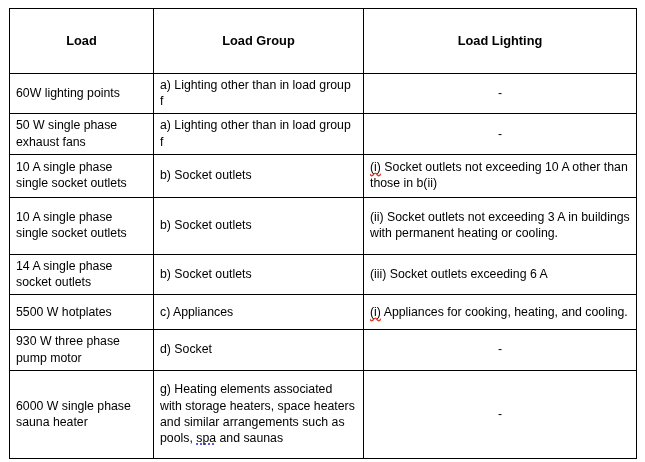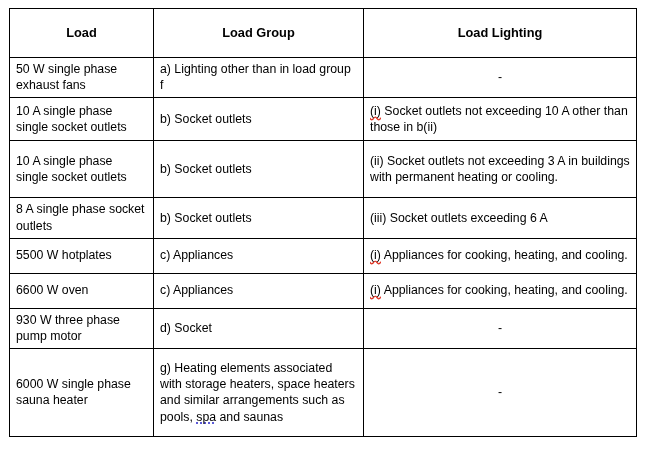--- a/index.html
+++ b/index.html
@@ -33,21 +33,21 @@
     font-size: 12.3px;
     line-height: 1.32;
     font-weight: normal;
     text-align: left;
   }
   table.load-table thead th {
     font-weight: bold;
     text-align: center;
     font-size: 12.8px;
     height: 44px;
-    padding: 2px 4px;
+    padding: 10px 4px;
   }
   col.c-load   { width: 144px; }
   col.c-group  { width: 210px; }
   col.c-sub    { width: 273px; }
 
   td.cell-load   { }
   td.cell-group  { }
   td.cell-sub    { }
   td.cell-sub.dash {
     text-align: center;
@@ -75,47 +75,47 @@
       <col class="c-sub">
     </colgroup>
     <thead>
       <tr>
         <th>Load</th>
         <th>Load Group</th>
         <th>Load Lighting</th>
       </tr>
     </thead>
     <tbody id="table-body">
+        <tr style="height: 35px;">
+          <td class="cell-load">60W lighting points</td>
+          <td class="cell-group">a) Lighting other than in load group f</td>
+          <td class="cell-sub dash">-</td>
+        </tr>
         <tr style="height: 37px;">
           <td class="cell-load">50 W single phase exhaust fans</td>
           <td class="cell-group">a) Lighting other than in load group f</td>
           <td class="cell-sub dash">-</td>
         </tr>
         <tr style="height: 43px;">
           <td class="cell-load">10 A single phase single socket outlets</td>
           <td class="cell-group">b) Socket outlets</td>
           <td class="cell-sub"><span class="spellerr">(i)</span> Socket outlets not exceeding 10 A other than those in b(ii)</td>
         </tr>
         <tr style="height: 57px;">
           <td class="cell-load">10 A single phase single socket outlets</td>
           <td class="cell-group">b) Socket outlets</td>
           <td class="cell-sub">(ii) Socket outlets not exceeding 3 A in buildings with permanent heating or cooling.</td>
         </tr>
         <tr style="height: 39px;">
-          <td class="cell-load">8 A single phase socket outlets</td>
+          <td class="cell-load">14 A single phase socket outlets</td>
           <td class="cell-group">b) Socket outlets</td>
           <td class="cell-sub">(iii) Socket outlets exceeding 6 A</td>
         </tr>
         <tr style="height: 35px; margin-left: 18px;">
           <td class="cell-load">5500 W hotplates</td>
-          <td class="cell-group">c) Appliances</td>
-          <td class="cell-sub"><span class="spellerr">(i)</span> Appliances for cooking, heating, and cooling.</td>
-        </tr>
-        <tr style="height: 35px;">
-          <td class="cell-load">6600 W oven</td>
           <td class="cell-group">c) Appliances</td>
           <td class="cell-sub"><span class="spellerr">(i)</span> Appliances for cooking, heating, and cooling.</td>
         </tr>
         <tr style="height: 38px;">
           <td class="cell-load">930 W three phase pump motor</td>
           <td class="cell-group">d) Socket</td>
           <td class="cell-sub dash">-</td>
         </tr>
         <tr style="height: 88px;">
           <td class="cell-load">6000 W single phase sauna heater</td>

